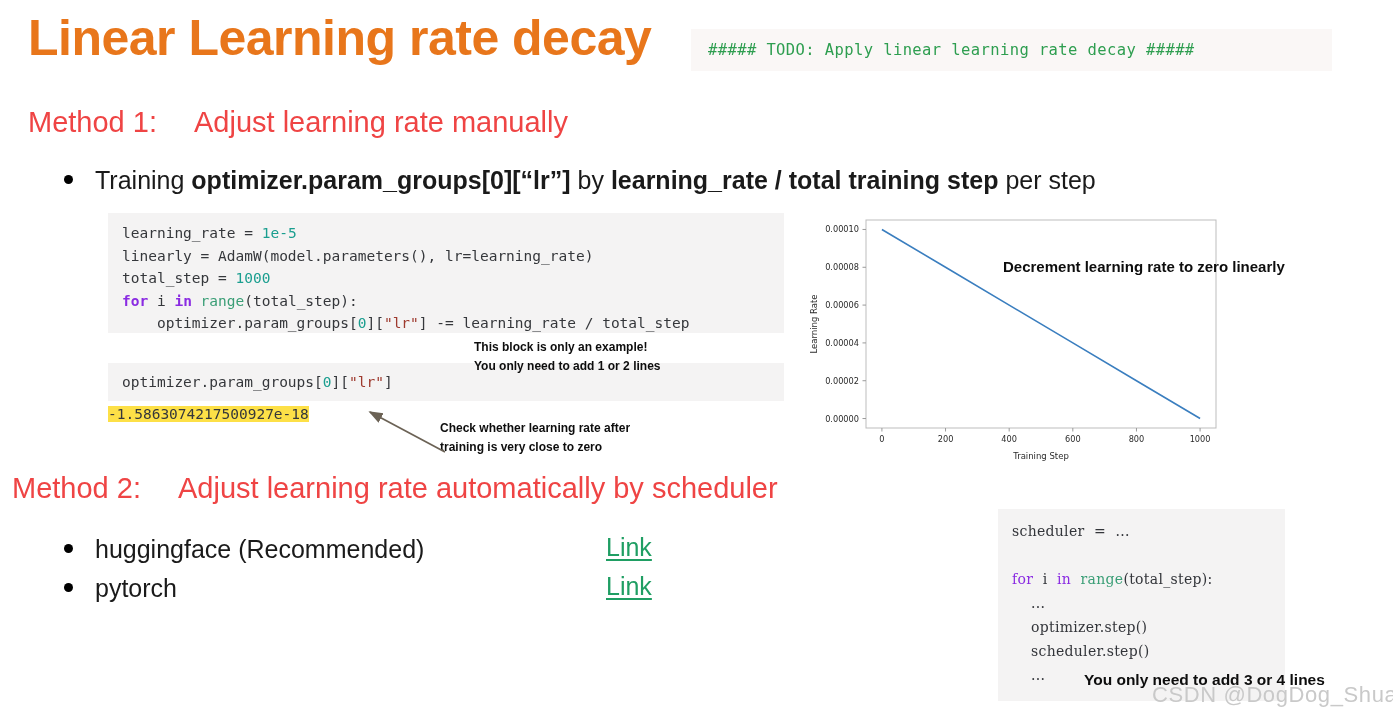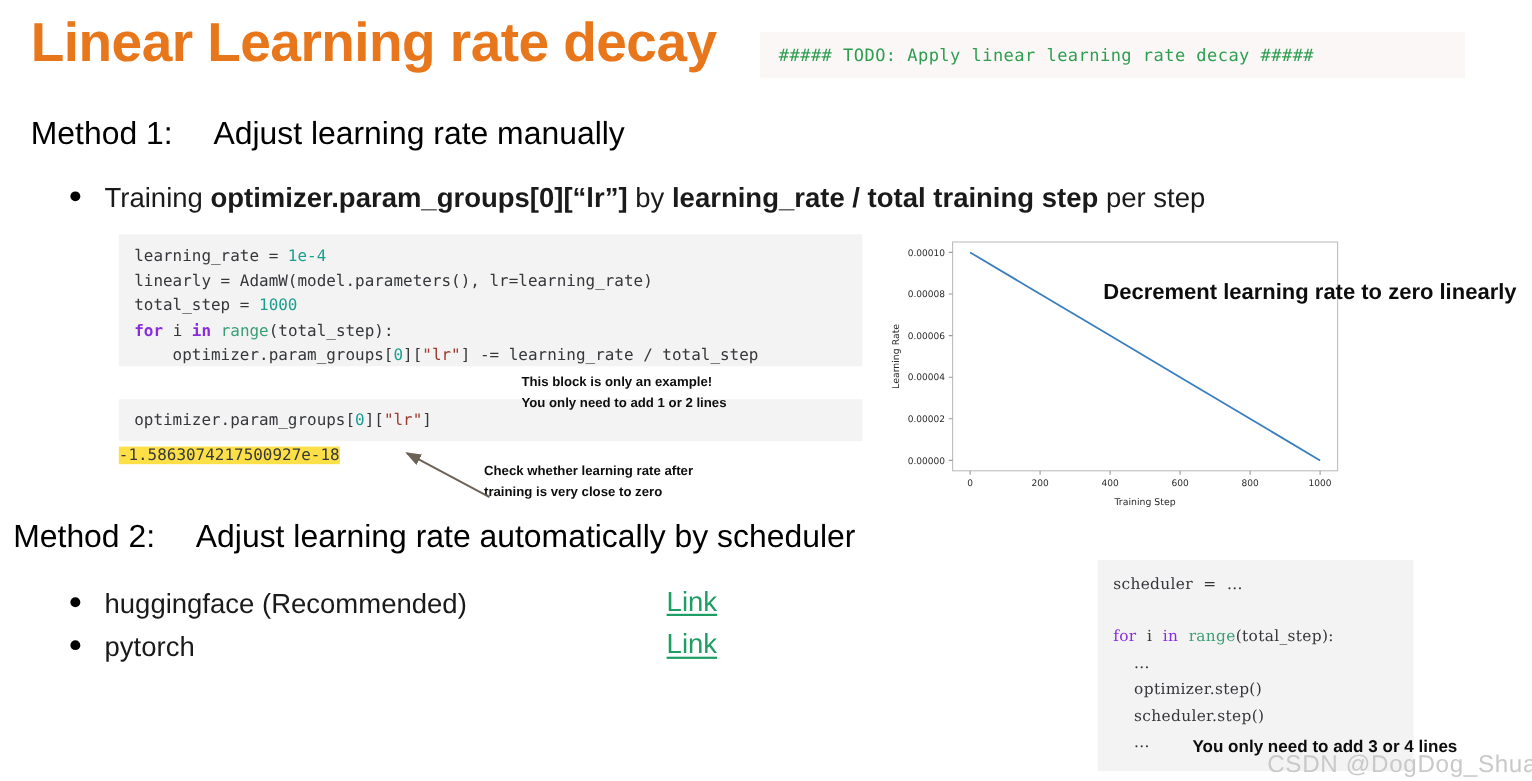--- a/index.html
+++ b/index.html
@@ -50,21 +50,21 @@
     padding-left: 17px;
     letter-spacing: 0.4px;
     white-space: nowrap;
     text-align: center;
   }
 
   
   .method-line {
     position: absolute;
     font-size: 29px;
-    color: #000000;
+    color: #ef4444;
     white-space: nowrap;
   }
   .method-label { display: inline-block; width: 166px; }
 
   .bullet-row {
     position: absolute;
     display: flex;
     align-items: baseline;
     white-space: nowrap;
   }
@@ -198,21 +198,21 @@
 
   <div class="method-line" style="left:28px; top:106px;">
     <span class="method-label">Method 1:</span><span>Adjust learning rate manually</span>
   </div>
 
   <div class="bullet-row" style="left:64px; top:166px;">
     <span class="bullet-dot"></span>
     <span class="bullet-text"><span>Training </span><b>optimizer.param_groups[0][“lr”]</b><span> by </span><b>learning_rate / total training step</b><span> per step</span></span>
   </div>
 
-  <div class="codeblock" id="code-main" style="left:108px; top:213px; width:676px; height:120px;"><span>learning_rate = </span><span class="num">1e-4</span>
+  <div class="codeblock" id="code-main" style="left:108px; top:213px; width:676px; height:120px;"><span>learning_rate = </span><span class="num">1e-5</span>
 <span>linearly = AdamW(model.parameters(), lr=learning_rate)</span>
 <span>total_step = </span><span class="num">1000</span>
 <span class="kw">for</span><span> i </span><span class="kw">in</span><span> </span><span class="fn">range</span><span>(total_step):</span>
 <span>    optimizer.param_groups[</span><span class="num">0</span><span>][</span><span class="str">"lr"</span><span>] -= learning_rate / total_step</span></div>
 
   <div class="codeblock" id="code-inspect" style="left:108px; top:363px; width:676px; height:38px; padding-top:8px;"><span>optimizer.param_groups[</span><span class="num">0</span><span>][</span><span class="str">"lr"</span><span>]</span></div>
 
   <div id="out-line">-1.5863074217500927e-18</div>
 
   <div class="annot" style="left:474px; top:338px;">This block is only an example!
@@ -261,21 +261,21 @@
           <text x="333.45454545454544" y="230" text-anchor="middle" font-family="'DejaVu Sans', sans-serif" font-size="8.2" fill="#2b2b2b">800</text>
           <line y1="216" y2="219.5" x1="397.0909090909091" x2="397.0909090909091" stroke="#9a9a9a" stroke-width="1"></line>
           <text x="397.0909090909091" y="230" text-anchor="middle" font-family="'DejaVu Sans', sans-serif" font-size="8.2" fill="#2b2b2b">1000</text>
         </g>
       <polyline id="chart-line" fill="none" stroke="#3A7EBF" stroke-width="1.6" points="78.91,17.45 142.55,55.27 206.18,93.09 269.82,130.91 333.45,168.73 397.09,206.55"></polyline>
       <text id="chart-xlabel" x="238" y="247" font-family="'DejaVu Sans', sans-serif" font-size="8.5" fill="#2b2b2b" text-anchor="middle">Training Step</text>
       <text id="chart-ylabel" x="14" y="112" font-family="'DejaVu Sans', sans-serif" font-size="8.5" fill="#2b2b2b" text-anchor="middle" transform="rotate(-90 14 112)">Learning Rate</text>
     </svg>
   </div>
 
-  <div class="annot" style="left:1003px; top:257px; font-size:20px;">Decrement learning rate to zero linearly</div>
+  <div class="annot" style="left:1003px; top:257px; font-size:15px;">Decrement learning rate to zero linearly</div>
 
   <div class="method-line" style="left:12px; top:472px;">
     <span class="method-label">Method 2:</span><span>Adjust learning rate automatically by scheduler</span>
   </div>
 
   <div class="bullet-row" style="left:64px; top:535px;">
     <span class="bullet-dot"></span>
     <span class="bullet-text">huggingface (Recommended)</span>
   </div>
   <a class="link" style="left:606px; top:533px;" href="#">Link</a>

